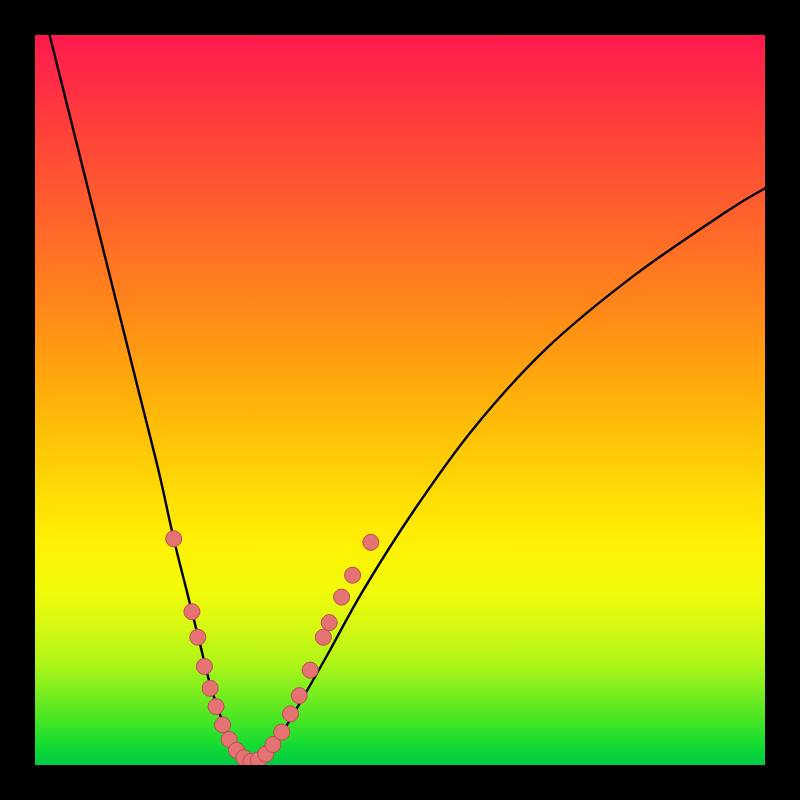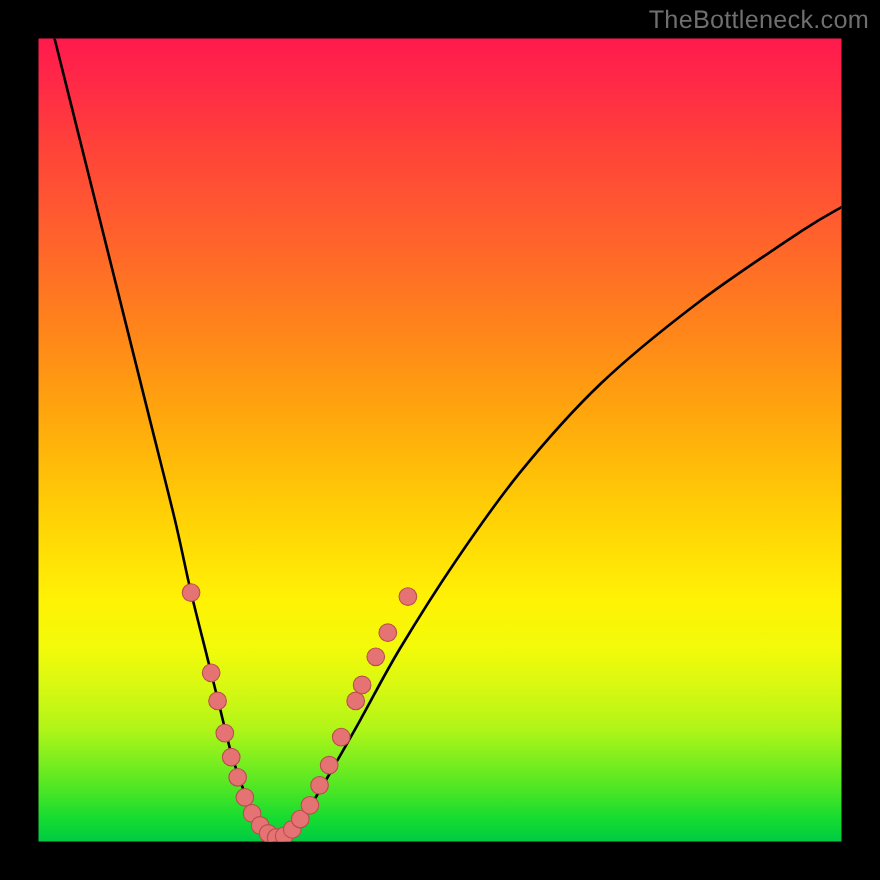--- a/index.html
+++ b/index.html
@@ -77,21 +77,20 @@
   .curve circle.dot {
     fill: #e57373; 
     stroke: #b94e4e;
     stroke-width: 1;
   }
 </style>
 </head>
 <body>
 
 <div class="frame">
-  <div class="watermark">TheBottleneck.com</div>
 
   <div class="plot-area"></div>
 
   <svg class="curve" viewBox="0 0 100 100" preserveAspectRatio="none">
     <path class="line" d="M 2.00 0.00 C 2.50 2.00, 4.00 8.00, 5.00 12.00 C 6.00 16.00, 7.00 20.00, 8.00 24.00 C 9.00 28.00, 10.00 32.00, 11.00 36.00 C 12.00 40.00, 13.00 44.00, 14.00 48.00 C 15.00 52.00, 16.17 56.50, 17.00 60.00 C 17.83 63.50, 18.33 66.17, 19.00 69.00 C 19.67 71.83, 20.42 74.67, 21.00 77.00 C 21.58 79.33, 22.00 81.00, 22.50 83.00 C 23.00 85.00, 23.50 87.25, 24.00 89.00 C 24.50 90.75, 25.00 92.17, 25.50 93.50 C 26.00 94.83, 26.50 96.08, 27.00 97.00 C 27.50 97.92, 28.00 98.50, 28.50 99.00 C 29.00 99.50, 29.50 100.00, 30.00 100.00 C 30.50 100.00, 31.00 99.50, 31.50 99.00 C 32.00 98.50, 32.25 98.17, 33.00 97.00 C 33.75 95.83, 34.83 94.00, 36.00 92.00 C 37.17 90.00, 38.50 87.67, 40.00 85.00 C 41.50 82.33, 43.00 79.33, 45.00 76.00 C 47.00 72.67, 49.50 68.67, 52.00 65.00 C 54.50 61.33, 57.00 57.67, 60.00 54.00 C 63.00 50.33, 66.33 46.50, 70.00 43.00 C 73.67 39.50, 77.83 36.17, 82.00 33.00 C 86.17 29.83, 92.00 26.00, 95.00 24.00 C 98.00 22.00, 99.17 21.50, 100.00 21.00" vector-effect="non-scaling-stroke"></path>
     <g>
         <circle class="dot" cx="19.00" cy="69.00" r="1.1" vector-effect="non-scaling-stroke"></circle>
         <circle class="dot" cx="21.50" cy="79.00" r="1.1" vector-effect="non-scaling-stroke"></circle>
         <circle class="dot" cx="22.30" cy="82.50" r="1.1" vector-effect="non-scaling-stroke"></circle>
         <circle class="dot" cx="23.20" cy="86.50" r="1.1" vector-effect="non-scaling-stroke"></circle>

